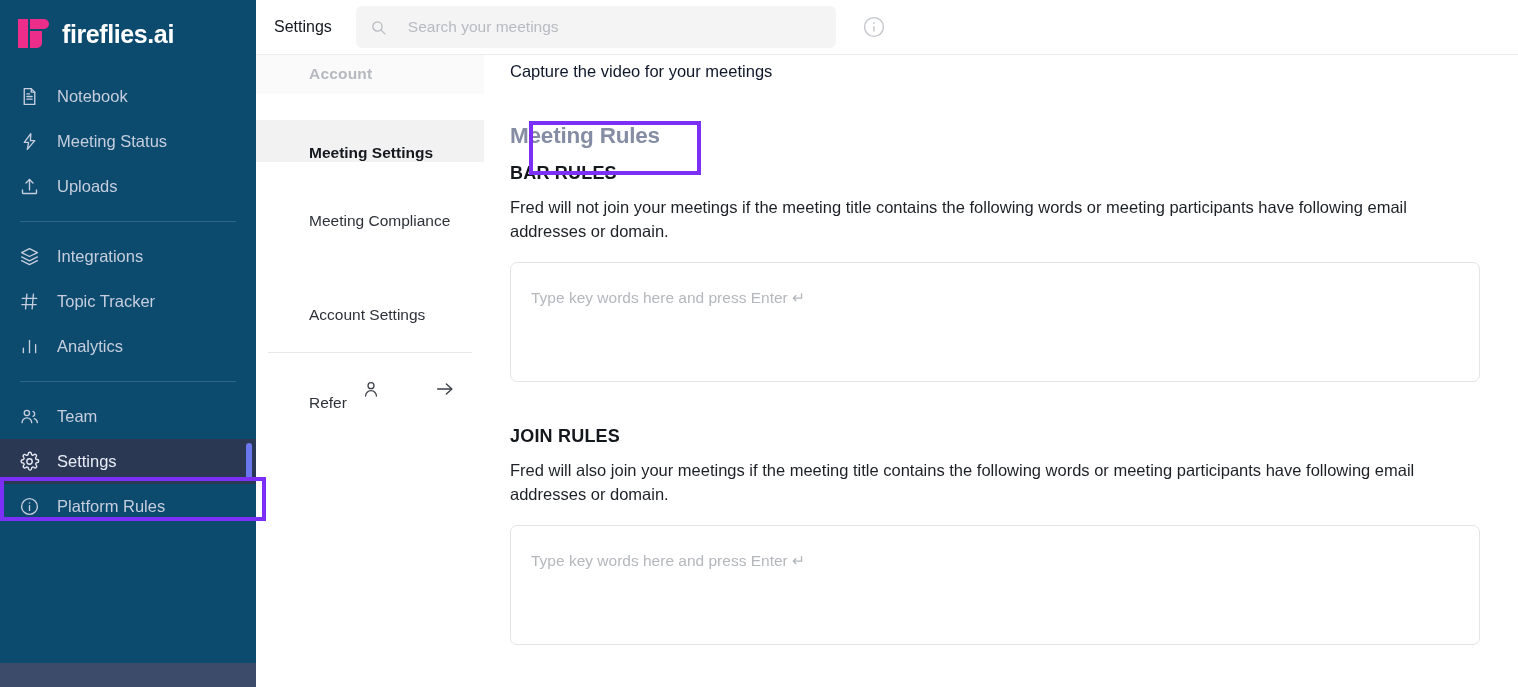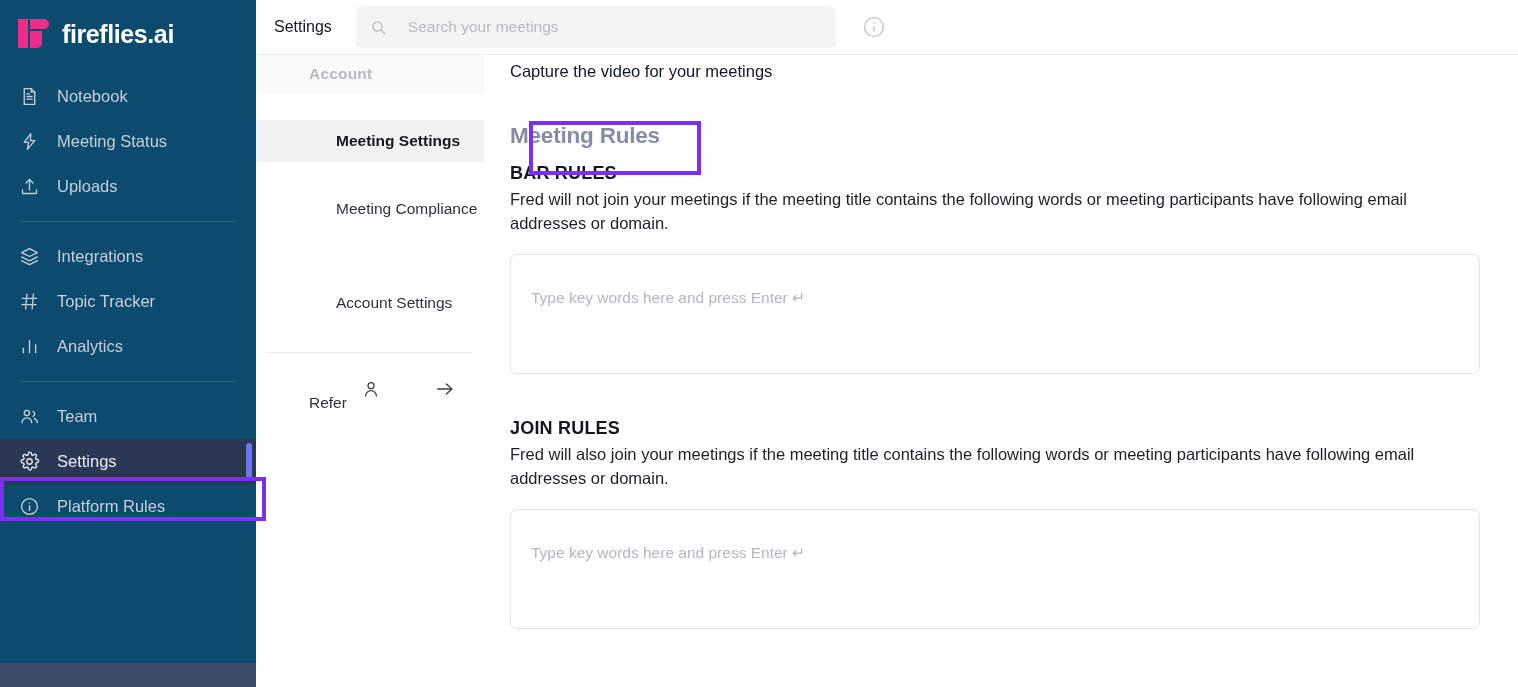--- a/index.html
+++ b/index.html
@@ -80,22 +80,22 @@
     position: relative;
   }
   .subnav-head {
     height: 40px; display: flex; align-items: center;
     padding-left: 53px;
     background: #fafafa;
     color: #b6b9bf; font-size: 15.5px; font-weight: 700;
     letter-spacing: 0.2px;
   }
   .subnav-item {
-    height: 42px; display: flex; align-items: center;
-    padding-left: 80px;
+    height: 42px; display: flex; align-items: flex-end;
+    padding-left: 53px;
     color: #2e3238; font-size: 15.5px;
     cursor: pointer;
   }
   .subnav-item.sel { background: #f2f2f2; font-weight: 700; color: #15181d; }
   .subnav-spacer { height: 26px; }
   .subnav-sep { height: 1px; background: #e9e9e9; margin: 28px 12px 0 12px; }
   .refer-row {
     display: flex; align-items: center;
     padding: 0 28px 0 53px;
     height: 56px; margin-top: 8px;
@@ -151,28 +151,28 @@
     border: 4px solid #7b2ff7;
     pointer-events: none; z-index: 25;
   }
 
   .rule-label {
     font-size: 18px; font-weight: 700; color: #14181d;
     letter-spacing: 0.2px; margin-top: 14px;
   }
   .rule-desc {
     font-size: 16.5px; color: #1d2126; line-height: 1.45;
-    margin-top: 4px; max-width: 952px;
+    margin-top: 12px; max-width: 952px;
   }
   .kw-area {
     margin-top: 18px;
     height: 120px;
     border: 1px solid #e3e4e6; border-radius: 7px;
     background: #ffffff;
-    padding: 34px 20px;
+    padding: 26px 20px;
     font-size: 15.5px; color: #b4b7bc;
     font-family: "Liberation Sans", sans-serif;
     resize: none; outline: none;
     width: 100%;
     display: block;
   }
   .kw-area::placeholder { color: #b4b7bc; }
   .block-gap { height: 22px; }
 </style>
 </head>

